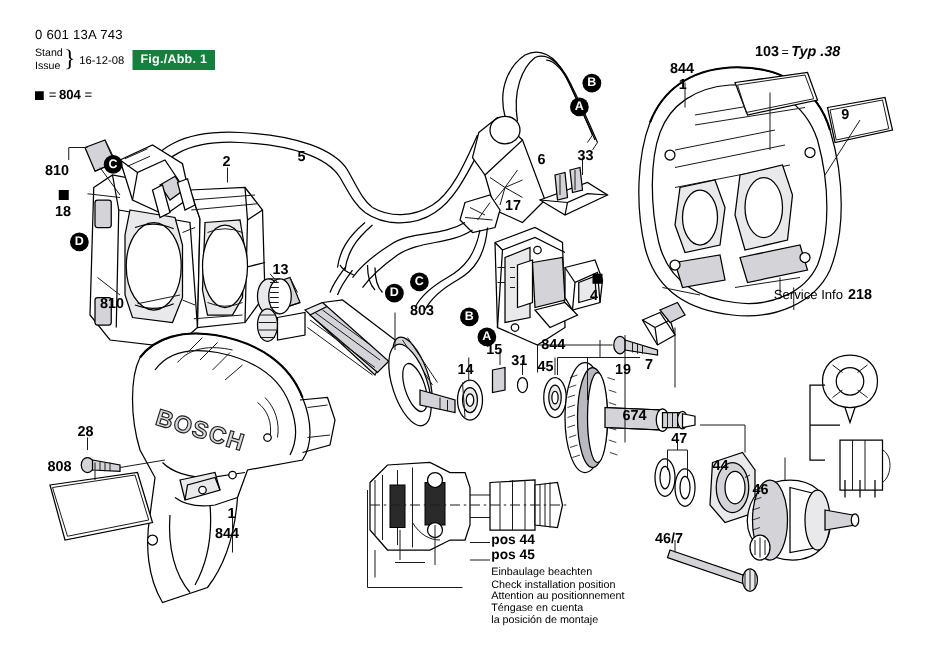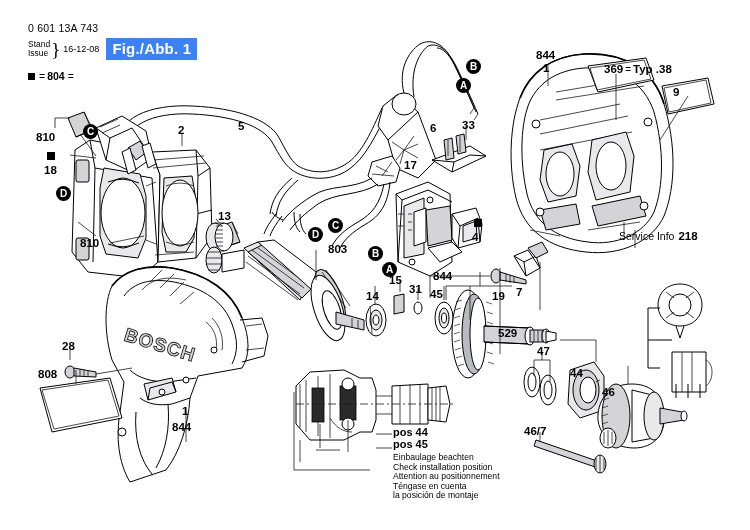--- a/index.html
+++ b/index.html
@@ -10,31 +10,31 @@
   }
   .sheet{position:absolute;left:0;top:0;width:750px;height:530px;}
   .abs{position:absolute;}
   
   #header{left:28px;top:22px;}
   .hdr-part{font-size:10.5px;letter-spacing:.2px;}
   .hdr-row{display:flex;align-items:center;margin-top:4px;}
   .stand{display:flex;flex-direction:column;font-size:8.5px;line-height:9.5px;}
   .brace{font-size:19px;line-height:17px;margin:0 3px 0 1px;font-family:"Liberation Serif",serif;}
   .issue-date{font-size:9px;margin-right:7px;}
-  .figbox{background:#3b82f6;color:#fff;font-weight:bold;font-size:15px;
+  .figbox{background:#15803d;color:#fff;font-weight:bold;font-size:10px;
           padding:2px 6px 3px 6px;letter-spacing:.2px;}
   
   #legend{left:28px;top:70px;display:flex;align-items:center;font-size:10.5px;}
   .sq{width:7px;height:7px;background:#000;display:inline-block;margin-right:4px;}
   .legend-eq{font-weight:bold;margin:0 3px 0 2px;text-align:right;}
   .legend-typ{font-style:italic;}
   
   .lbl{font-size:11.5px;font-weight:bold;white-space:nowrap;}
   .lbl-plain{font-size:10px;white-space:nowrap;font-weight:normal;}
-  .italic{margin-top:27px;}
+  .italic{font-style:italic;}
   
   .circ{width:15px;height:15px;border-radius:50%;background:#000;color:#fff;
         font-size:10px;font-weight:bold;display:flex;align-items:center;
         justify-content:center;font-family:"Liberation Sans",sans-serif;}
   
   .marker{width:8px;height:8px;background:#000;}
   
   .note{font-size:8.6px;line-height:9.6px;white-space:pre;}
   .note-b{font-size:11px;font-weight:bold;}
   .svgwrap{position:absolute;left:0;top:0;width:750px;height:530px;
@@ -403,21 +403,21 @@
   </div>
 
   <div class="abs" id="legend">
     <span class="sq"></span>
     <span>=</span>
     <span class="legend-eq">804</span>
     <span>=</span>
   </div>
 
   <div class="abs" style="left:604px;top:36px;display:flex;align-items:baseline;">
-    <span class="lbl">369</span>
+    <span class="lbl">103</span>
     <span class="lbl-plain" style="margin:0 2px;">=</span>
     <span class="lbl italic">Typ .38</span>
   </div>
 
   <div class="abs" style="left:619px;top:230px;display:flex;align-items:baseline;">
     <span class="lbl-plain" style="font-size:10.5px;">Service Info</span>
     <span class="lbl" style="margin-left:4px;">218</span>
   </div>
 
   <div class="abs lbl" style="left:36px;top:131px;">810</div>
@@ -445,21 +445,21 @@
   <div class="abs lbl" style="left:536px;top:49px;">844</div>
   <div class="abs lbl" style="left:543px;top:62px;">1</div>
   <div class="abs lbl" style="left:673px;top:86px;">9</div>
 
   <div class="abs lbl" style="left:328px;top:243px;">803</div>
   <div class="abs lbl" style="left:366px;top:290px;">14</div>
   <div class="abs lbl" style="left:389px;top:274px;">15</div>
   <div class="abs lbl" style="left:409px;top:283px;">31</div>
   <div class="abs lbl" style="left:430px;top:288px;">45</div>
   <div class="abs lbl" style="left:433px;top:270px;">844</div>
-  <div class="abs lbl" style="left:498px;top:327px;">529</div>
+  <div class="abs lbl" style="left:498px;top:327px;">674</div>
   <div class="abs lbl" style="left:492px;top:290px;">19</div>
   <div class="abs lbl" style="left:516px;top:286px;">7</div>
   <div class="abs lbl" style="left:537px;top:345px;">47</div>
   <div class="abs lbl" style="left:570px;top:367px;">44</div>
   <div class="abs lbl" style="left:602px;top:386px;">46</div>
   <div class="abs lbl" style="left:524px;top:425px;">46/7</div>
 
   <div class="abs lbl" style="left:62px;top:340px;">28</div>
   <div class="abs lbl" style="left:38px;top:368px;">808</div>
   <div class="abs lbl" style="left:182px;top:405px;">1</div>

